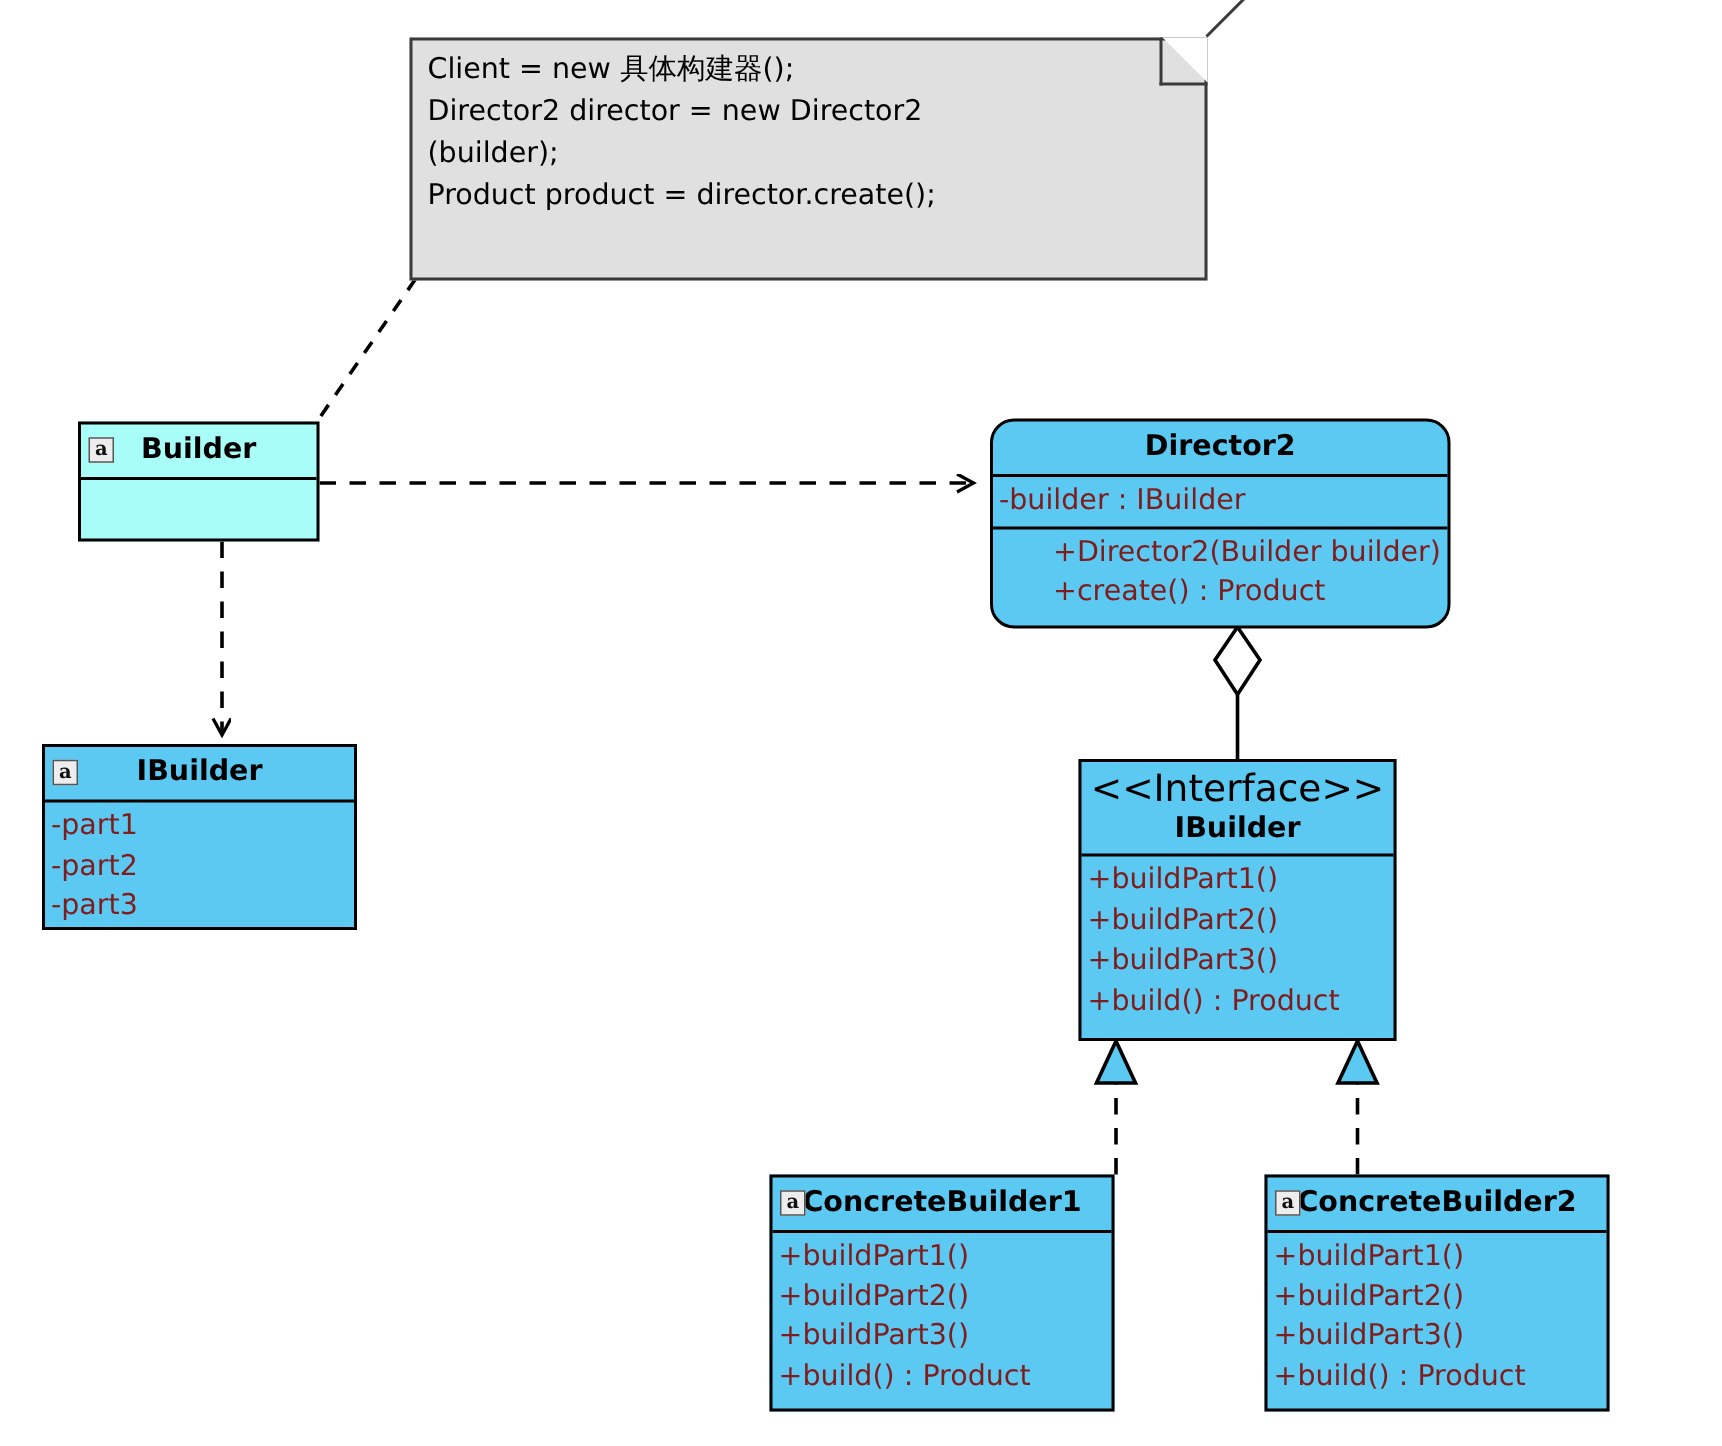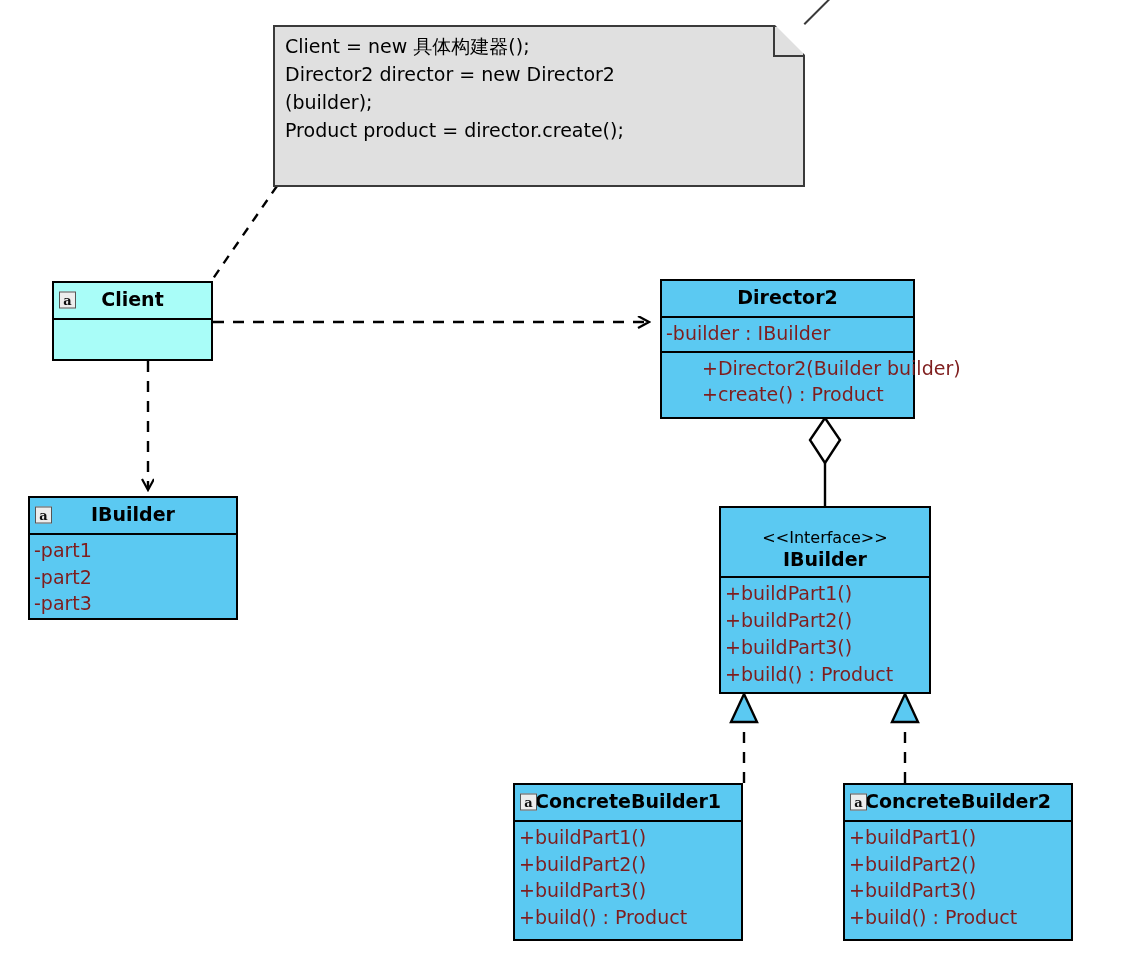--- a/index.html
+++ b/index.html
@@ -48,23 +48,22 @@
     padding: 3px 4px 4px 4px;
     color: #000000;
     white-space: nowrap;
   }
   .box-title.iface {
     padding-top: 2px;
   }
   .stereotype {
     display: block;
     font-weight: normal;
-    font-size: 16px;
+    font-size: 25px;
     line-height: 1.25;
-    margin-top: 18px;
   }
   .tname {
     display: block;
     font-weight: bold;
     font-size: 19px;
     line-height: 1.25;
   }
 
   
   .a-icon {
@@ -194,38 +193,38 @@
     <span class="note-fold-line"></span>
     <div class="note-text">Client = new 具体构建器();
 Director2 director = new Director2
 (builder);
 Product product = director.create();</div>
   </div>
 
   <div class="uml-box light" style="left:52px; top:281px; width:161px; height:80px;">
     <div class="box-title">
       <span class="a-icon">a</span>
-      <span>Client</span>
+      <span>Builder</span>
     </div>
     <div class="box-compartment" style="height:44px;"></div>
   </div>
 
   <div class="uml-box" style="left:28px; top:496px; width:210px; height:124px;">
     <div class="box-title">
       <span class="a-icon">a</span>
       <span>IBuilder</span>
     </div>
     <div class="box-compartment">
       <span class="member">-part1</span>
       <span class="member">-part2</span>
       <span class="member">-part3</span>
     </div>
   </div>
 
-  <div class="uml-box" style="left:660px; top:279px; width:255px; height:140px;">
+  <div class="uml-box" style="left:660px; top:279px; width:307px; height:140px;border-radius:16px;">
     <div class="box-title">
       <span>Director2</span>
     </div>
     <div class="box-compartment">
       <span class="member">-builder : IBuilder</span>
     </div>
     <div class="box-compartment">
       <span class="member">+Director2(Builder builder)</span>
       <span class="member">+create() : Product</span>
     </div>

